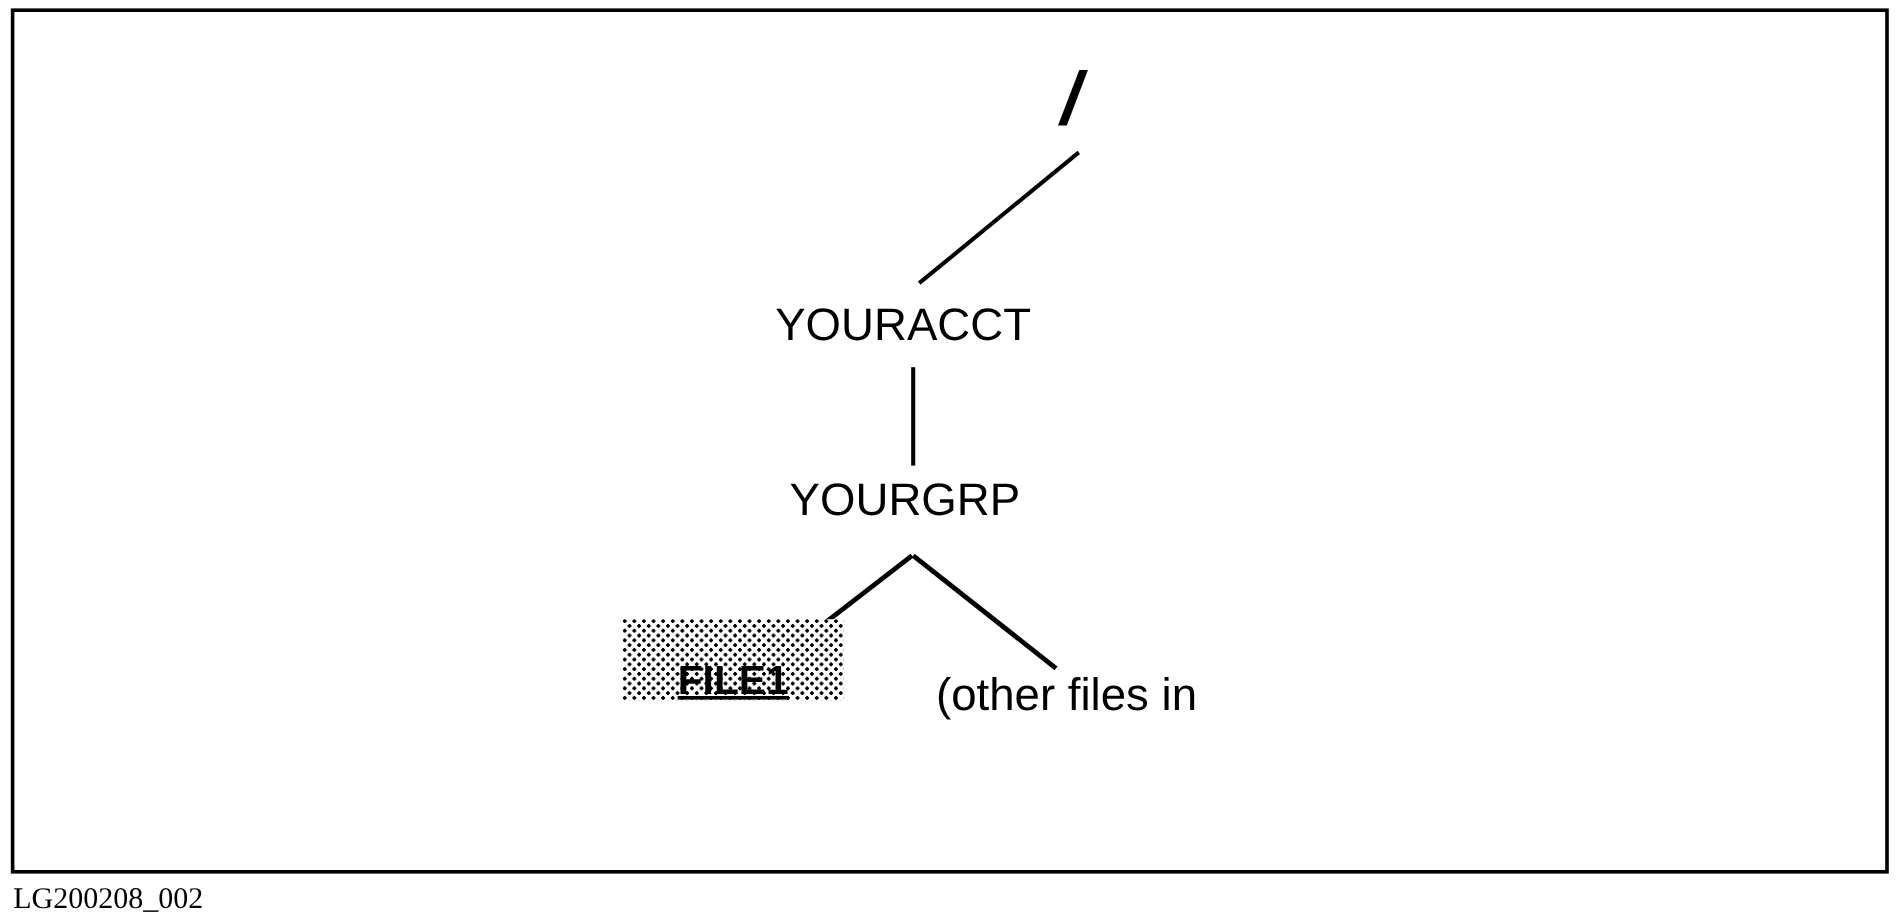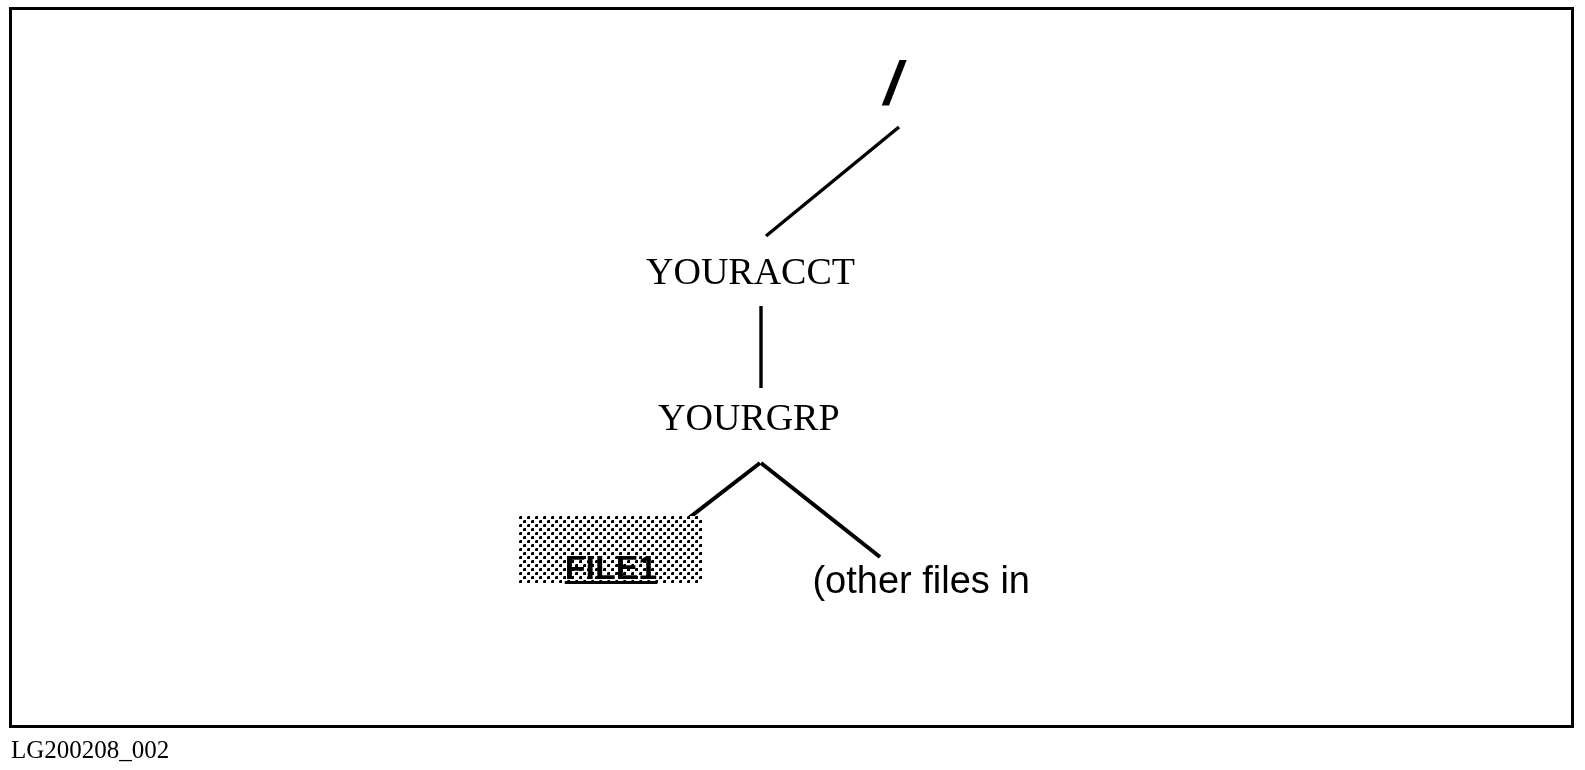--- a/index.html
+++ b/index.html
@@ -35,21 +35,21 @@
     left: 0;
     top: 0;
     width: 1585px;
     height: 770px;
     pointer-events: none;
   }
 
   
   .node-label {
     position: absolute;
-    font-family: Liberation Serif, serif;
+    font-family: Liberation Sans, sans-serif;
     font-size: 38px;
     line-height: 1;
     letter-spacing: 0px;
     white-space: nowrap;
     color: #000000;
   }
 
   #root-node {
     position: absolute;
     left: 884px;
@@ -101,21 +101,21 @@
     color: #000000;
     white-space: nowrap;
   }
 
   
   #other-files-note {
     position: absolute;
     left: 780px;
     top: 556px;
     width: 250px;
-    text-align: right;
+    text-align: left;
     font-family: "Liberation Sans", sans-serif;
     font-size: 38px;
     line-height: 48px;
     color: #000000;
   }
   #other-files-note .note-line {
     display: block;
     white-space: nowrap;
   }
 

